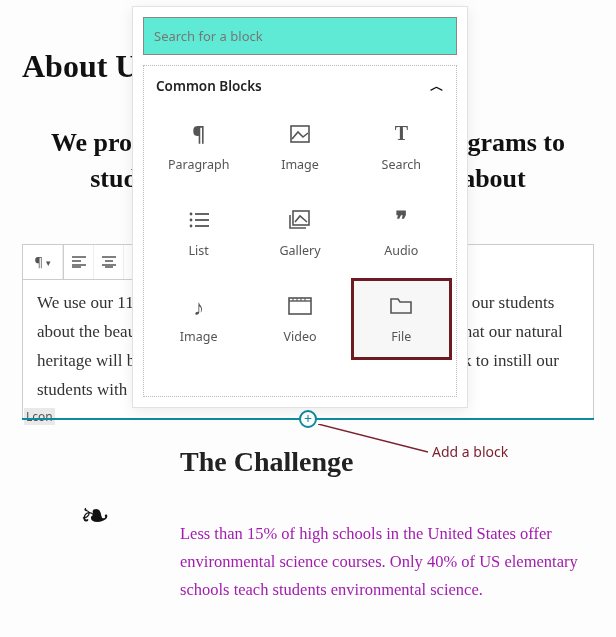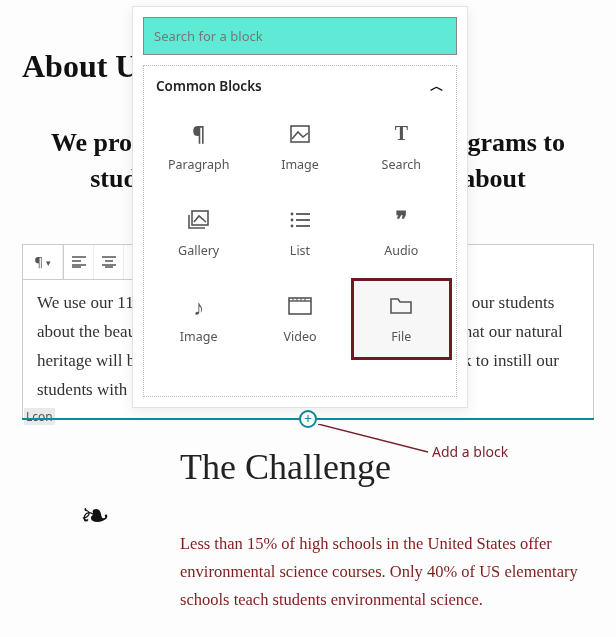--- a/index.html
+++ b/index.html
@@ -126,28 +126,28 @@
   }
 
   
   .challenge {
     position: absolute;
     left: 180px;
     top: 446px;
     right: 22px;
   }
   .challenge h2 {
-    font-size: 36px;
-    font-weight: normal;
+    font-size: 28px;
+    font-weight: bold;
     margin-bottom: 22px;
   }
   .challenge p {
     font-size: 16.5px;
     line-height: 1.7;
-    color: #7f1d1d;
+    color: #a21caf;
     margin-top: 42px;
   }
   .leaf {
     position: absolute;
     left: 80px;
     top: 495px;
     font-size: 36px;
     color: #111;
   }
 
@@ -306,44 +306,44 @@
         <span>Image</span>
       </div>
 
       <div class="blk">
         <span class="ico" style="font-size:20px;font-weight:bold;font-family:serif">T</span>
         <span>Search</span>
       </div>
 
       <div class="blk">
         <span class="ico">
-          <svg width="22" height="20">
-              <rect x="4" y="1" width="16" height="14" fill="none" stroke="#555" stroke-width="1.6"></rect>
-              <polyline points="1,5 1,18 17,18" fill="none" stroke="#555" stroke-width="1.6"></polyline>
-              <polyline points="6,12 11,6 18,12" fill="none" stroke="#555" stroke-width="1.6"></polyline>
-            </svg>
-        </span>
-        <span>Gallery</span>
-      </div>
-
-      <div class="blk">
-        <span class="ico">
           <svg width="20" height="16">
               <circle cx="2" cy="2" r="1.4" fill="#555"></circle>
               <line x1="6" y1="2" x2="20" y2="2" stroke="#555" stroke-width="1.8"></line>
               <circle cx="2" cy="8" r="1.4" fill="#555"></circle>
               <line x1="6" y1="8" x2="20" y2="8" stroke="#555" stroke-width="1.8"></line>
               <circle cx="2" cy="14" r="1.4" fill="#555"></circle>
               <line x1="6" y1="14" x2="20" y2="14" stroke="#555" stroke-width="1.8"></line>
             </svg>
         </span>
         <span>List</span>
       </div>
 
       <div class="blk">
+        <span class="ico">
+          <svg width="22" height="20">
+              <rect x="4" y="1" width="16" height="14" fill="none" stroke="#555" stroke-width="1.6"></rect>
+              <polyline points="1,5 1,18 17,18" fill="none" stroke="#555" stroke-width="1.6"></polyline>
+              <polyline points="6,12 11,6 18,12" fill="none" stroke="#555" stroke-width="1.6"></polyline>
+            </svg>
+        </span>
+        <span>Gallery</span>
+      </div>
+
+      <div class="blk">
         <span class="ico" style="font-size:22px;font-weight:bold;font-family:Georgia">❞</span>
         <span>Audio</span>
       </div>
 
       <div class="blk">
         <span class="ico" style="font-size:22px">♪</span>
         <span>Image</span>
       </div>
 
       <div class="blk">

